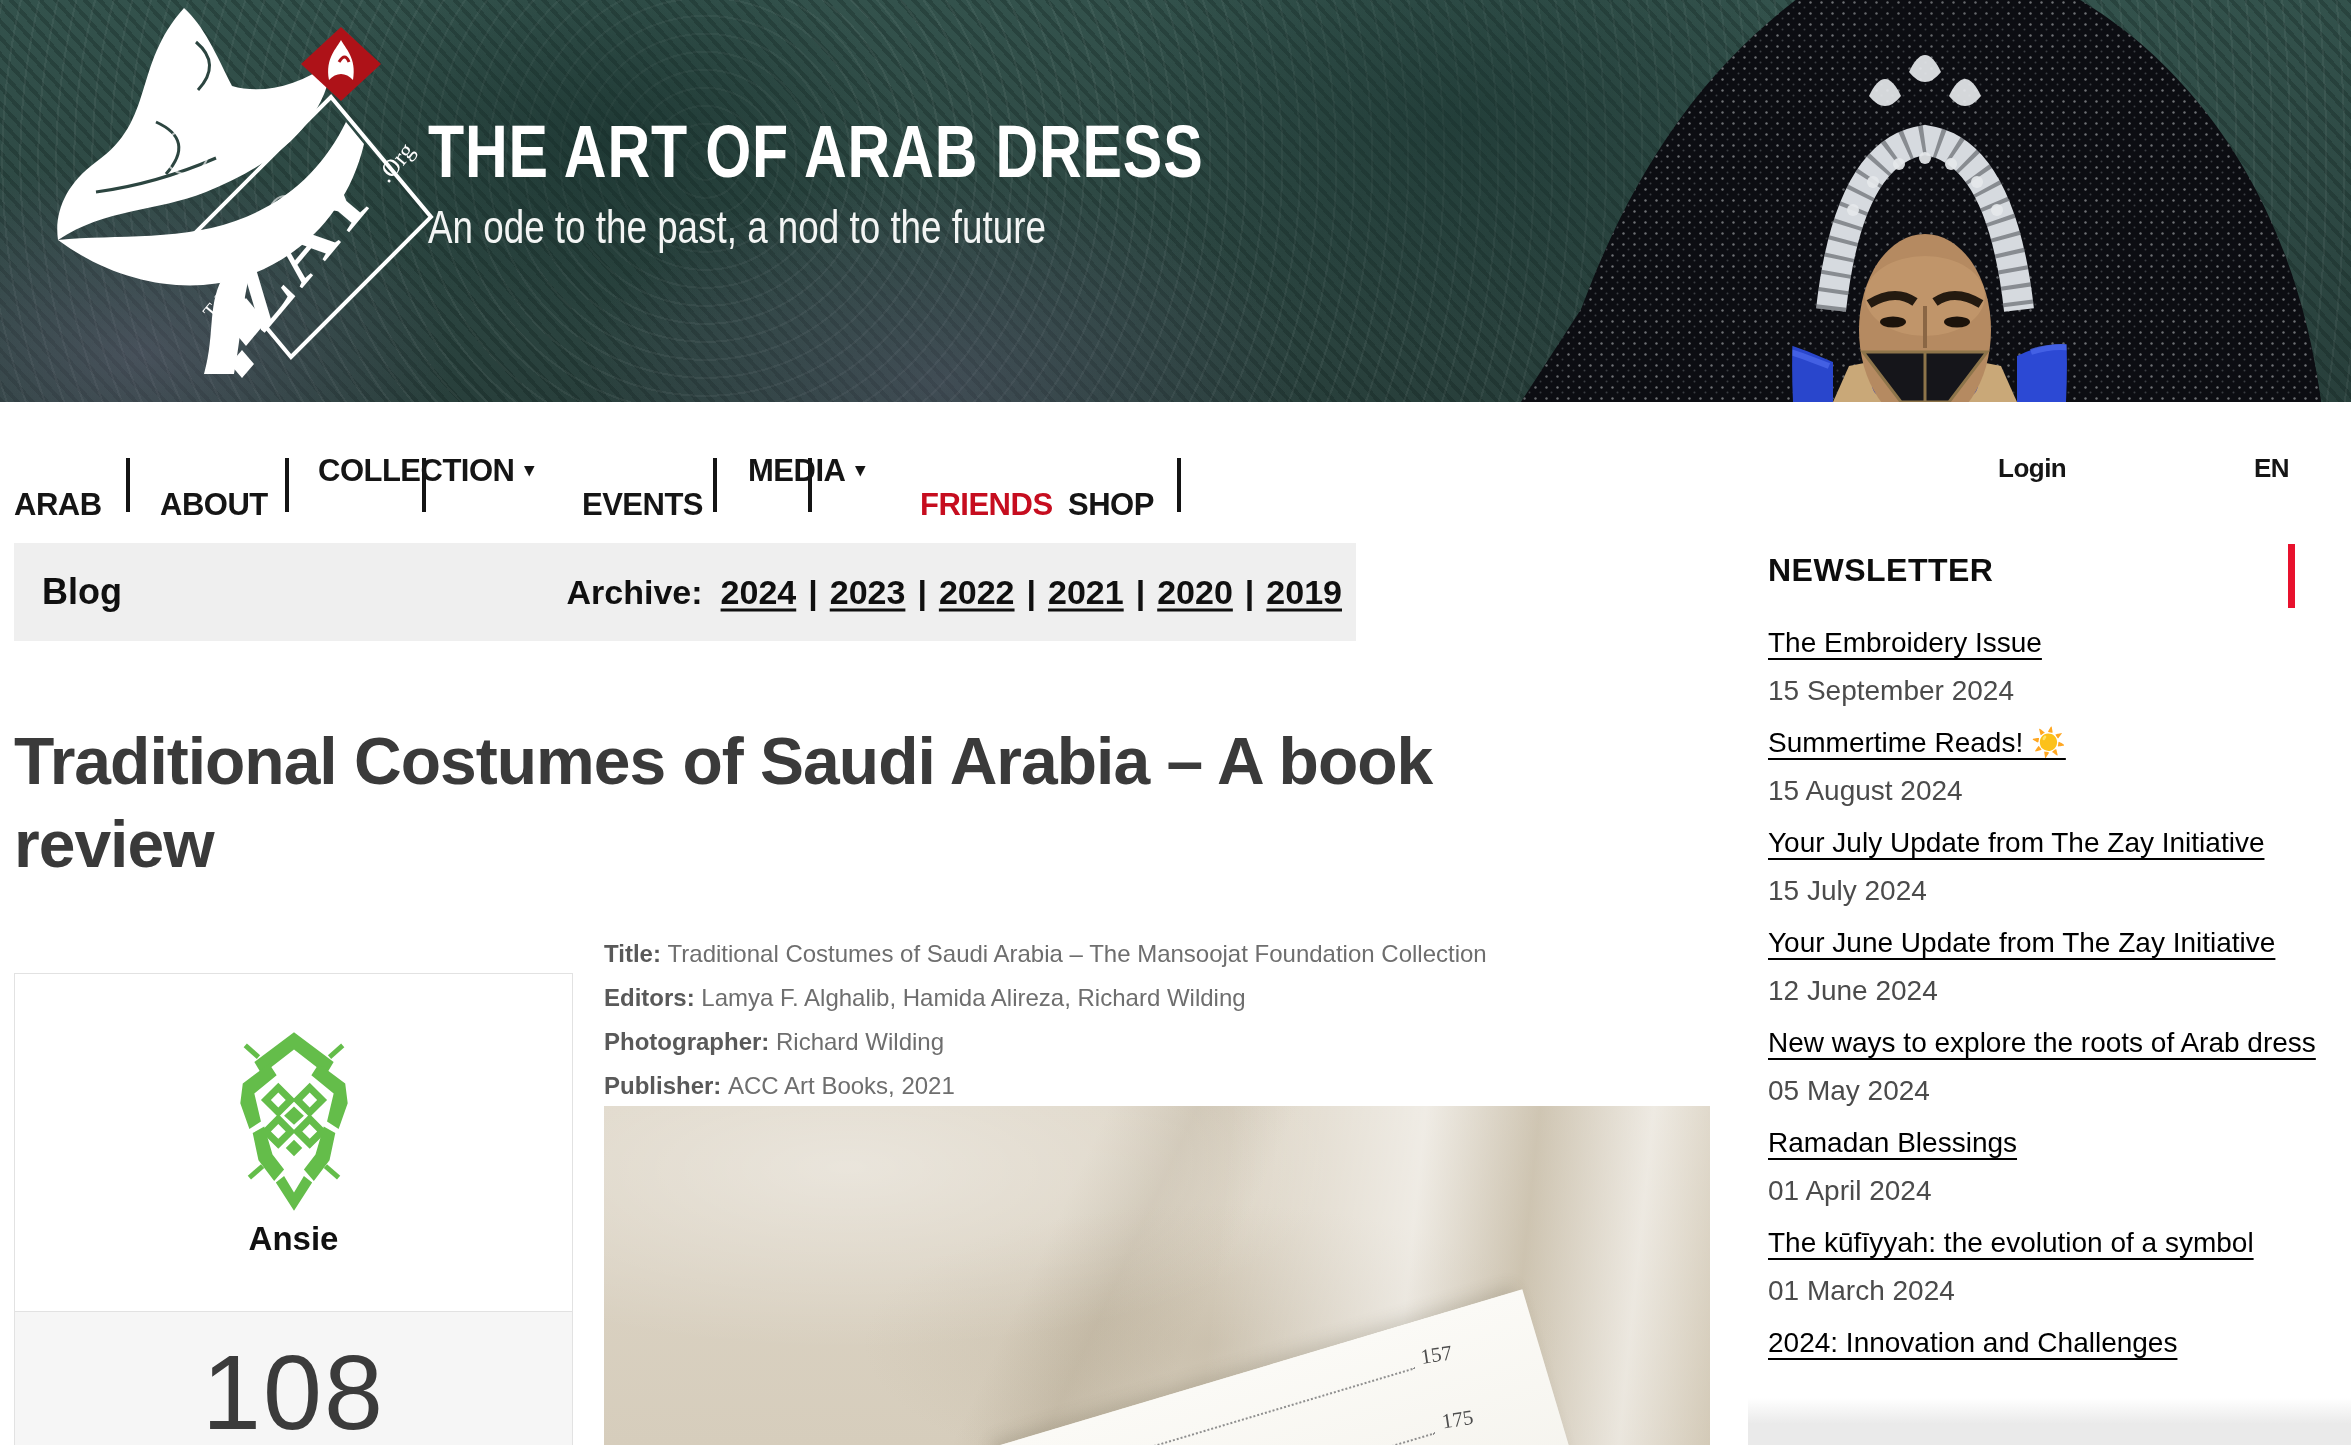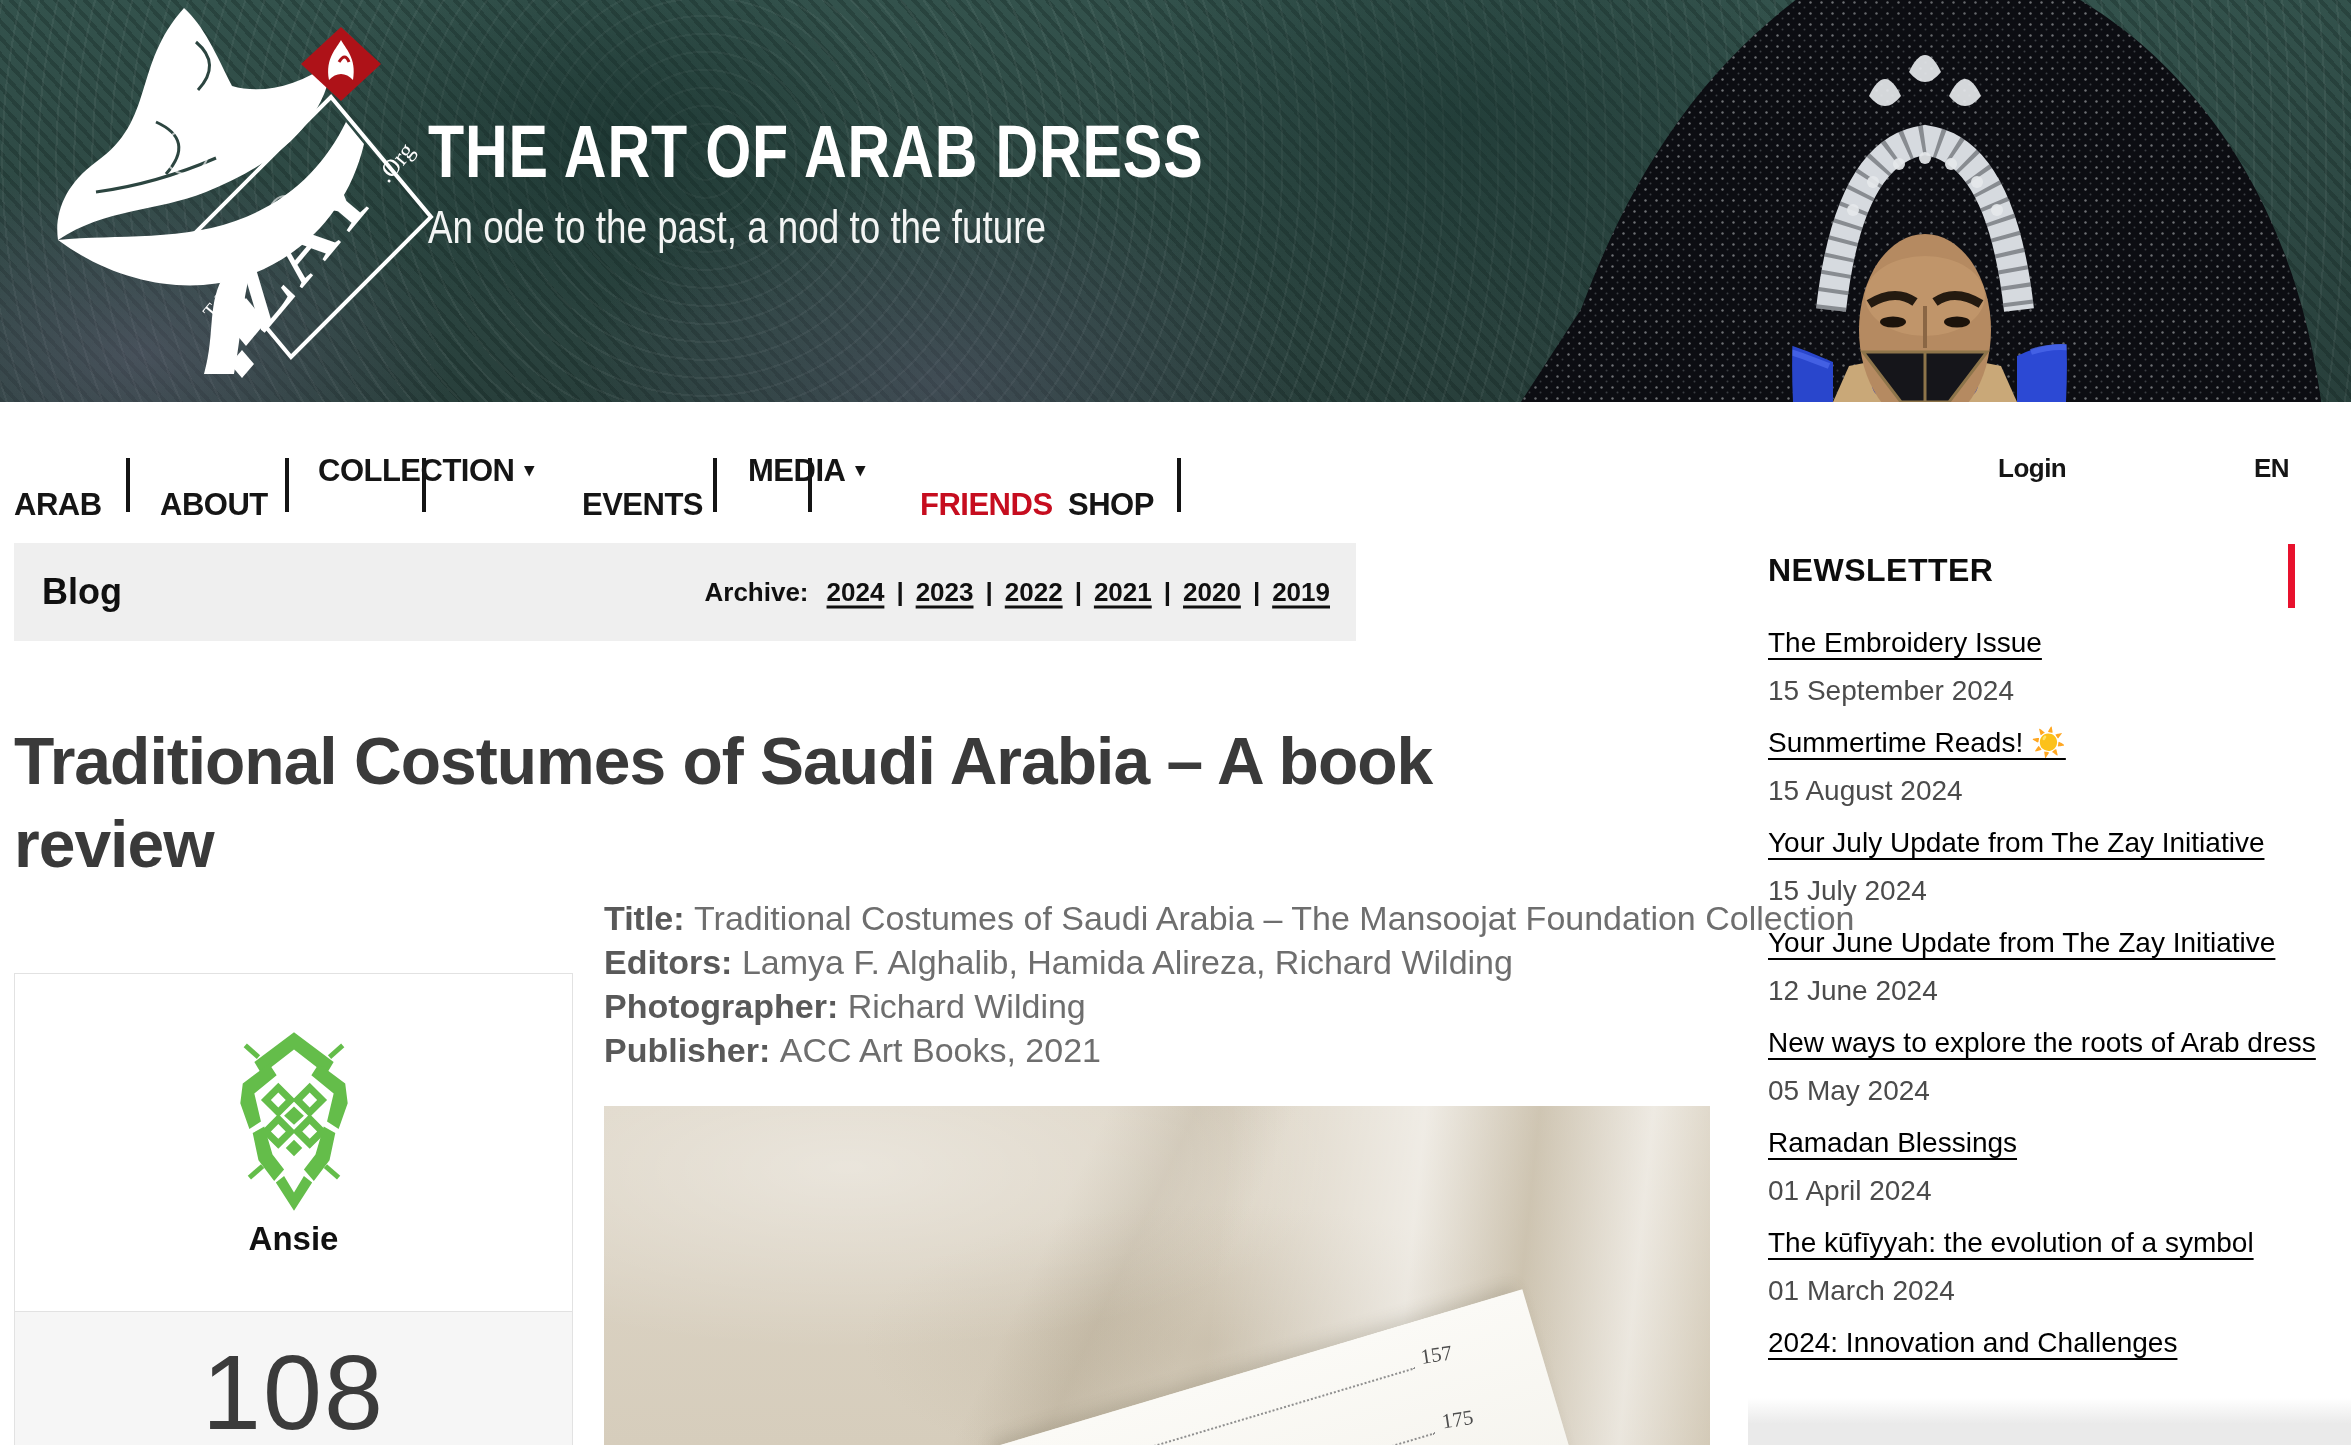--- a/index.html
+++ b/index.html
@@ -28,31 +28,31 @@
                 text-decoration:none;letter-spacing:-.5px;cursor:pointer;white-space:nowrap;margin-top:16px;}
   .nav-a{top:471px;}
   .nav-b{top:437px;}
   .nav-sep{position:absolute;top:458px;width:4px;height:54px;background:#141414;}
   .caret{display:inline-block;font-size:19px;margin-left:10px;transform:translateY(-5px);}
 
   
   .blogbar{position:absolute;left:14px;top:543px;width:1342px;height:98px;background:#efefef;}
   .blog-title{position:absolute;left:28px;top:50%;transform:translateY(-50%);
               font-size:36px;font-weight:bold;color:#101010;}
-  .archive{position:absolute;right:26px;top:50%;transform:translateY(-50%);
-           font-size:26px;font-weight:bold;color:#101010;white-space:nowrap;}
+  .archive{position:absolute;right:14px;top:50%;transform:translateY(-50%);
+           font-size:34px;font-weight:bold;color:#101010;white-space:nowrap;}
   .archive a{color:#101010;text-decoration:underline;text-underline-offset:5px;
              text-decoration-thickness:3px;cursor:pointer;}
   .archive .ybar{padding:0 12px;font-weight:bold;}
   .archive .alabel{margin-right:18px;}
 
   
   .article-title{position:absolute;left:14px;top:676px;width:1580px;font-size:66px;
                  line-height:83px;font-weight:bold;color:#3a3a3a;letter-spacing:-1px;}
-  .meta{position:absolute;left:604px;top:896px;font-size:34px;line-height:44px;}
+  .meta{position:absolute;left:604px;top:932px;font-size:24px;line-height:44px;}
   .meta-label{font-weight:bold;color:#595959;}
   .meta-value{color:#6e6e6e;}
 
   
   .author-card{position:absolute;left:14px;top:973px;width:559px;height:480px;
                background:#fff;border:1px solid #e2e2e2;box-sizing:border-box;}
   .card-top{height:336px;text-align:center;}
   .ansie-svg{margin-top:50px;width:180px;height:190px;}
   .author-name{font-size:33px;font-weight:bold;color:#111;margin-top:2px;}
   .card-bottom{position:absolute;left:0;right:0;top:337px;bottom:0;background:#f6f6f6;

